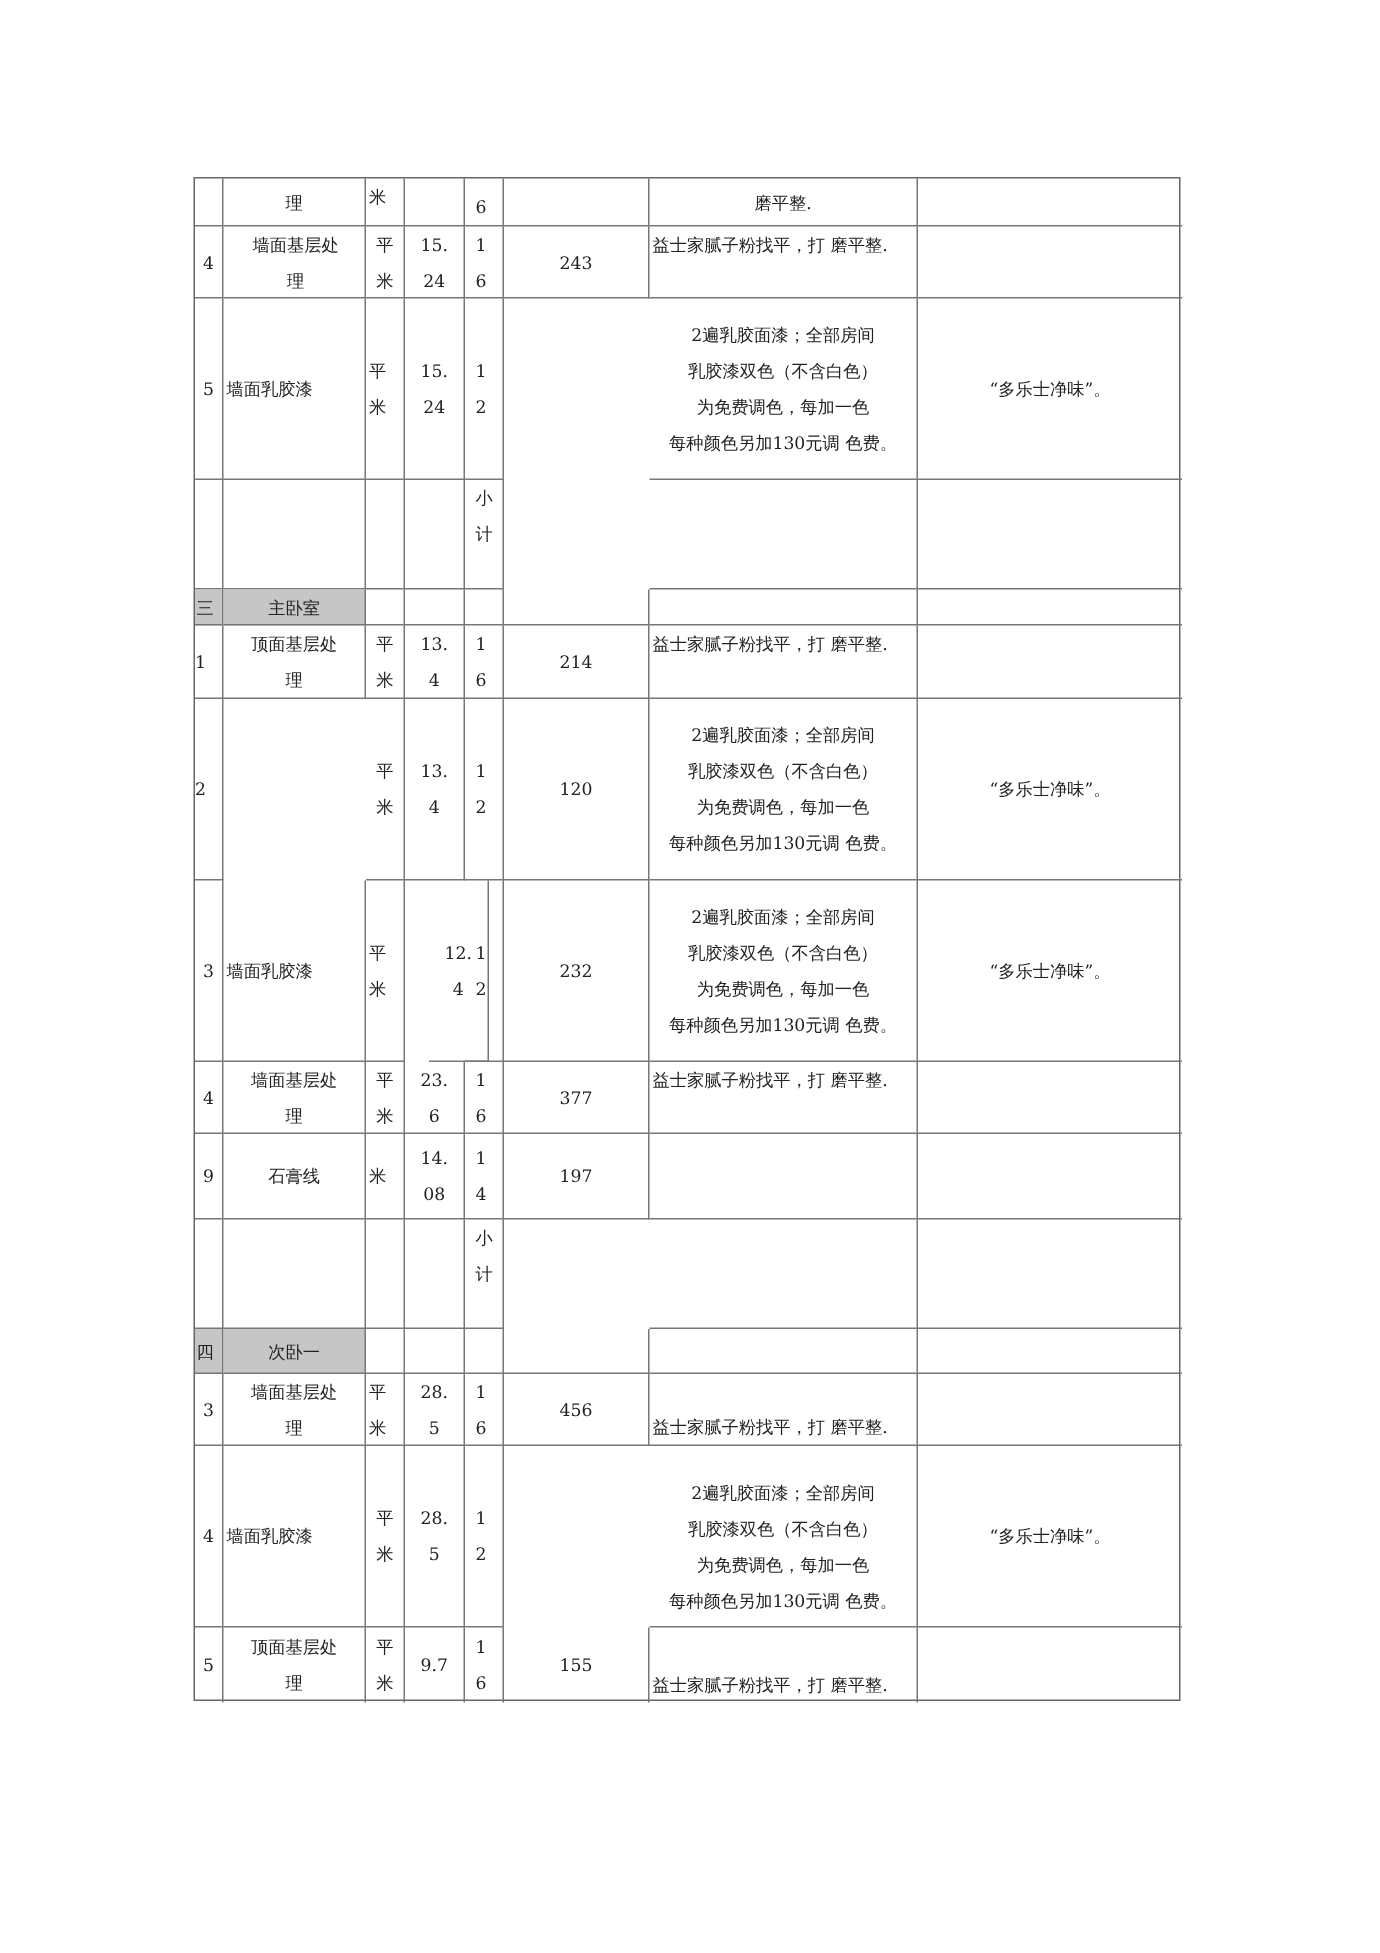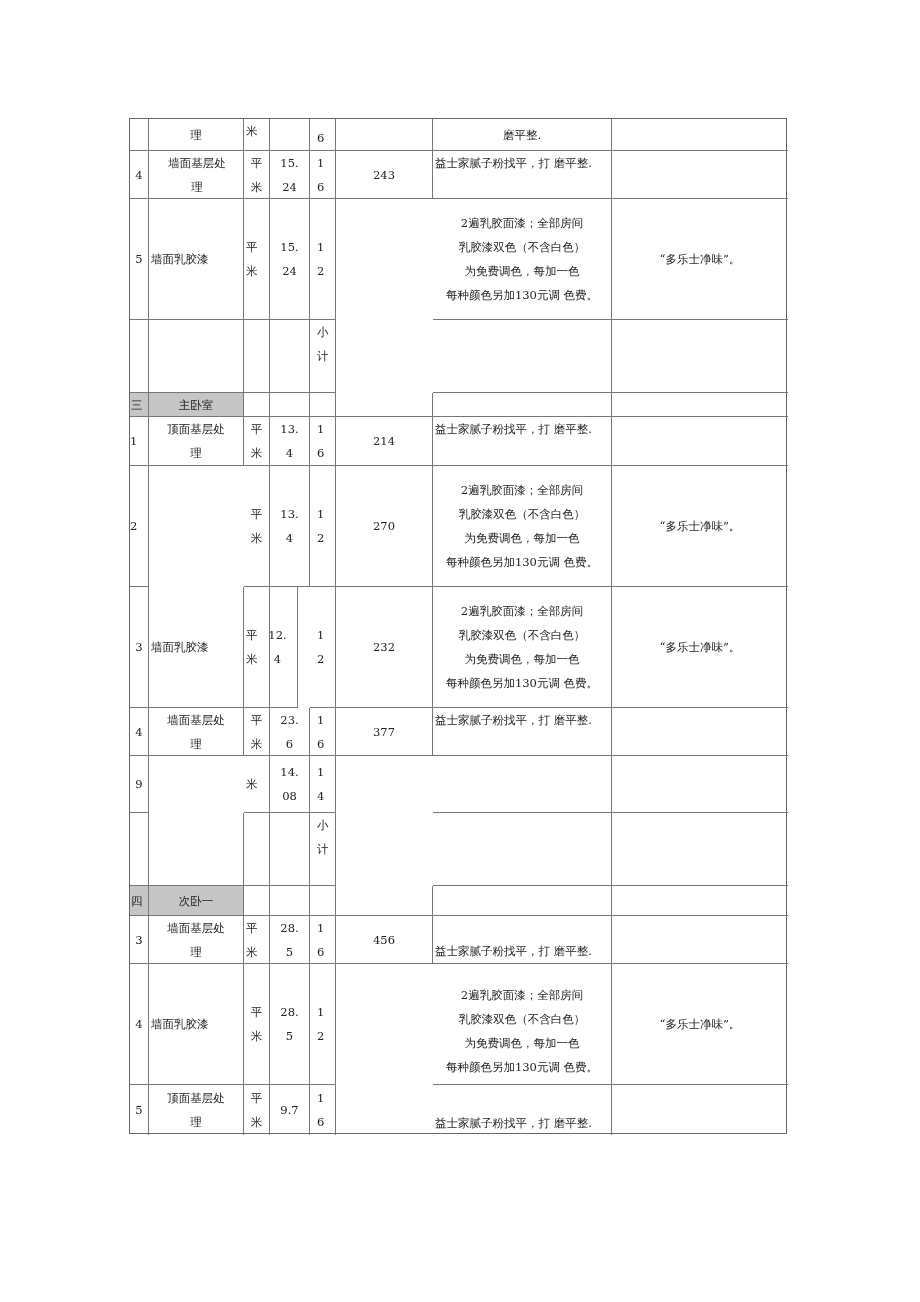--- a/index.html
+++ b/index.html
@@ -88,32 +88,32 @@
   <div class="cell top left" style="left:303px;top:298px;width:179px;height:49px">益士家腻子粉找平，打 磨平整.</div>
   <div class="cell last" style="left:482px;top:298px;width:176px;height:49px"></div>
 
   <div class="cell left" style="left:0;top:347px;width:19px;height:121px;padding-left:0">2</div>
   <div class="cell" style="left:114px;top:347px;width:26px;height:121px">平
 米</div>
   <div class="cell" style="left:140px;top:347px;width:40px;height:121px">13.
 4</div>
   <div class="cell left" style="left:180px;top:347px;width:26px;height:121px;padding-left:7px">1
 2</div>
-  <div class="cell" style="left:206px;top:347px;width:97px;height:121px">270</div>
+  <div class="cell" style="left:206px;top:347px;width:97px;height:121px">120</div>
   <div class="cell" style="left:303px;top:347px;width:179px;height:121px">2遍乳胶面漆；全部房间
 乳胶漆双色（不含白色）
 为免费调色，每加一色
 每种颜色另加130元调 色费。</div>
   <div class="cell last" style="left:482px;top:347px;width:176px;height:121px">“多乐士净味”。</div>
 
   <div class="cell" style="left:0;top:468px;width:19px;height:121px">3</div>
   <div class="cell left" style="left:19px;top:468px;width:95px;height:121px">墙面乳胶漆</div>
   <div class="cell left" style="left:114px;top:468px;width:26px;height:121px">平
 米</div>
-  <div class="cell" style="left:128px;top:468px;width:40px;height:121px">12.
+  <div class="cell" style="left:156px;top:468px;width:40px;height:121px">12.
 4</div>
   <div class="cell left" style="left:180px;top:468px;width:26px;height:121px;padding-left:7px">1
 2</div>
   <div class="cell" style="left:206px;top:468px;width:97px;height:121px">232</div>
   <div class="cell" style="left:303px;top:468px;width:179px;height:121px">2遍乳胶面漆；全部房间
 乳胶漆双色（不含白色）
 为免费调色，每加一色
 每种颜色另加130元调 色费。</div>
   <div class="cell last" style="left:482px;top:468px;width:176px;height:121px">“多乐士净味”。</div>
 
@@ -124,25 +124,27 @@
 米</div>
   <div class="cell" style="left:140px;top:589px;width:40px;height:48px">23.
 6</div>
   <div class="cell left" style="left:180px;top:589px;width:26px;height:48px;padding-left:7px">1
 6</div>
   <div class="cell" style="left:206px;top:589px;width:97px;height:48px">377</div>
   <div class="cell top left" style="left:303px;top:589px;width:179px;height:48px">益士家腻子粉找平，打 磨平整.</div>
   <div class="cell last" style="left:482px;top:589px;width:176px;height:48px"></div>
 
   <div class="cell" style="left:0;top:637px;width:19px;height:57px">9</div>
+  <div class="cell" style="left:19px;top:637px;width:95px;height:57px">石膏线</div>
   <div class="cell left" style="left:114px;top:637px;width:26px;height:57px">米</div>
   <div class="cell" style="left:140px;top:637px;width:40px;height:57px">14.
 08</div>
   <div class="cell left" style="left:180px;top:637px;width:26px;height:57px;padding-left:7px">1
 4</div>
+  <div class="cell" style="left:206px;top:637px;width:97px;height:57px">197</div>
   <div class="cell" style="left:303px;top:637px;width:179px;height:57px"></div>
   <div class="cell last" style="left:482px;top:637px;width:176px;height:57px"></div>
 
   <div class="cell" style="left:0;top:694px;width:19px;height:73px"></div>
   <div class="cell" style="left:19px;top:694px;width:95px;height:73px"></div>
   <div class="cell" style="left:114px;top:694px;width:26px;height:73px"></div>
   <div class="cell" style="left:140px;top:694px;width:40px;height:73px"></div>
   <div class="cell top left" style="left:180px;top:694px;width:26px;height:73px;padding-left:7px">小
 计</div>
   <div class="cell" style="left:303px;top:694px;width:179px;height:73px"></div>
@@ -185,15 +187,16 @@
   <div class="cell last" style="left:482px;top:845px;width:176px;height:121px">“多乐士净味”。</div>
 
   <div class="cell" style="left:0;top:966px;width:19px;height:50px;border-bottom:none">5</div>
   <div class="cell" style="left:19px;top:966px;width:95px;height:50px;border-bottom:none">顶面基层处
 理</div>
   <div class="cell" style="left:114px;top:966px;width:26px;height:50px;border-bottom:none">平
 米</div>
   <div class="cell" style="left:140px;top:966px;width:40px;height:50px;border-bottom:none">9.7</div>
   <div class="cell left" style="left:180px;top:966px;width:26px;height:50px;padding-left:7px;border-bottom:none">1
 6</div>
+  <div class="cell" style="left:206px;top:966px;width:97px;height:50px;border-bottom:none">155</div>
   <div class="cell bottom left" style="left:303px;top:966px;width:179px;height:50px;border-bottom:none">益士家腻子粉找平，打 磨平整.</div>
   <div class="cell last" style="left:482px;top:966px;width:176px;height:50px;border-bottom:none"></div>
 </div>
 
 </body></html>

